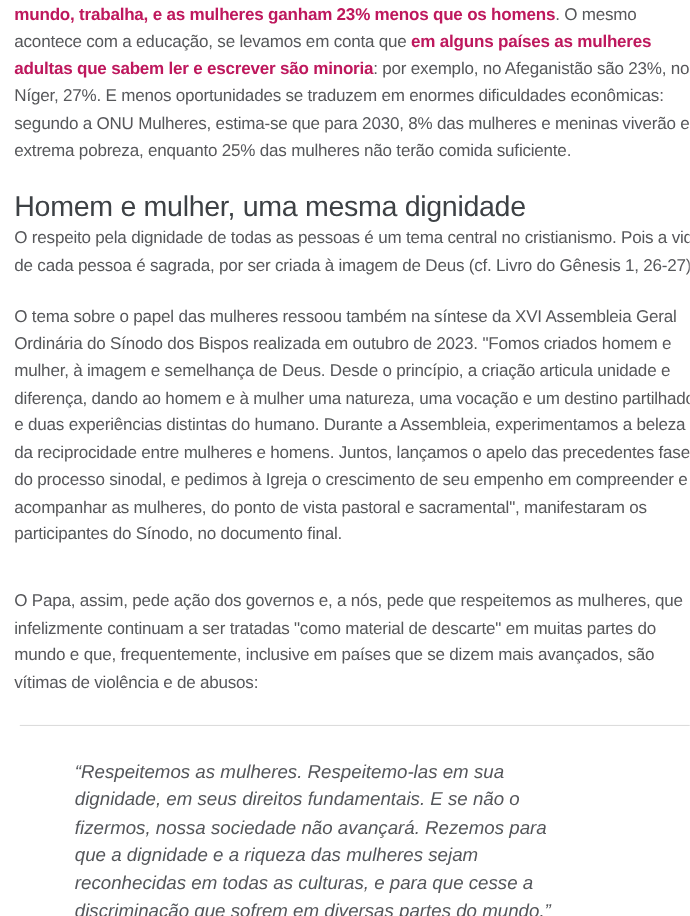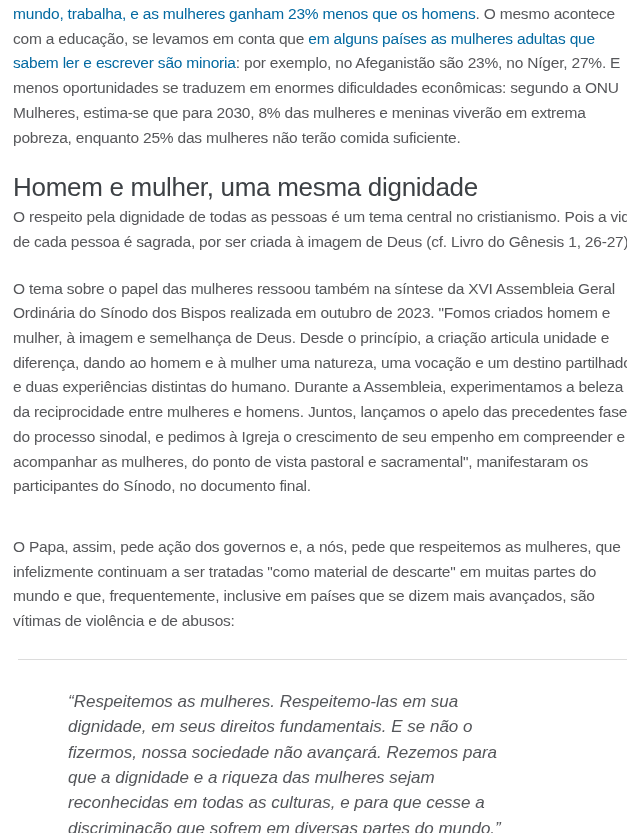--- a/index.html
+++ b/index.html
@@ -24,22 +24,22 @@
     letter-spacing: -0.2px;
   }
   .content p {
     margin: 0 0 22px 0;
     width: 627px;
   }
   .content p.intro {
     margin-top: 2px;
   }
   b, .b {
-    font-weight: 400;
-    color: #0369a1;
+    font-weight: 700;
+    color: #be185d;
     text-align: center;
   }
   h2.section-heading {
     font-family: "Liberation Sans", sans-serif;
     font-size: 26px;
     line-height: 31px;
     font-weight: 400;
     color: #3d4145;
     margin: 14px 0 2px 0;
     letter-spacing: -0.3px;

